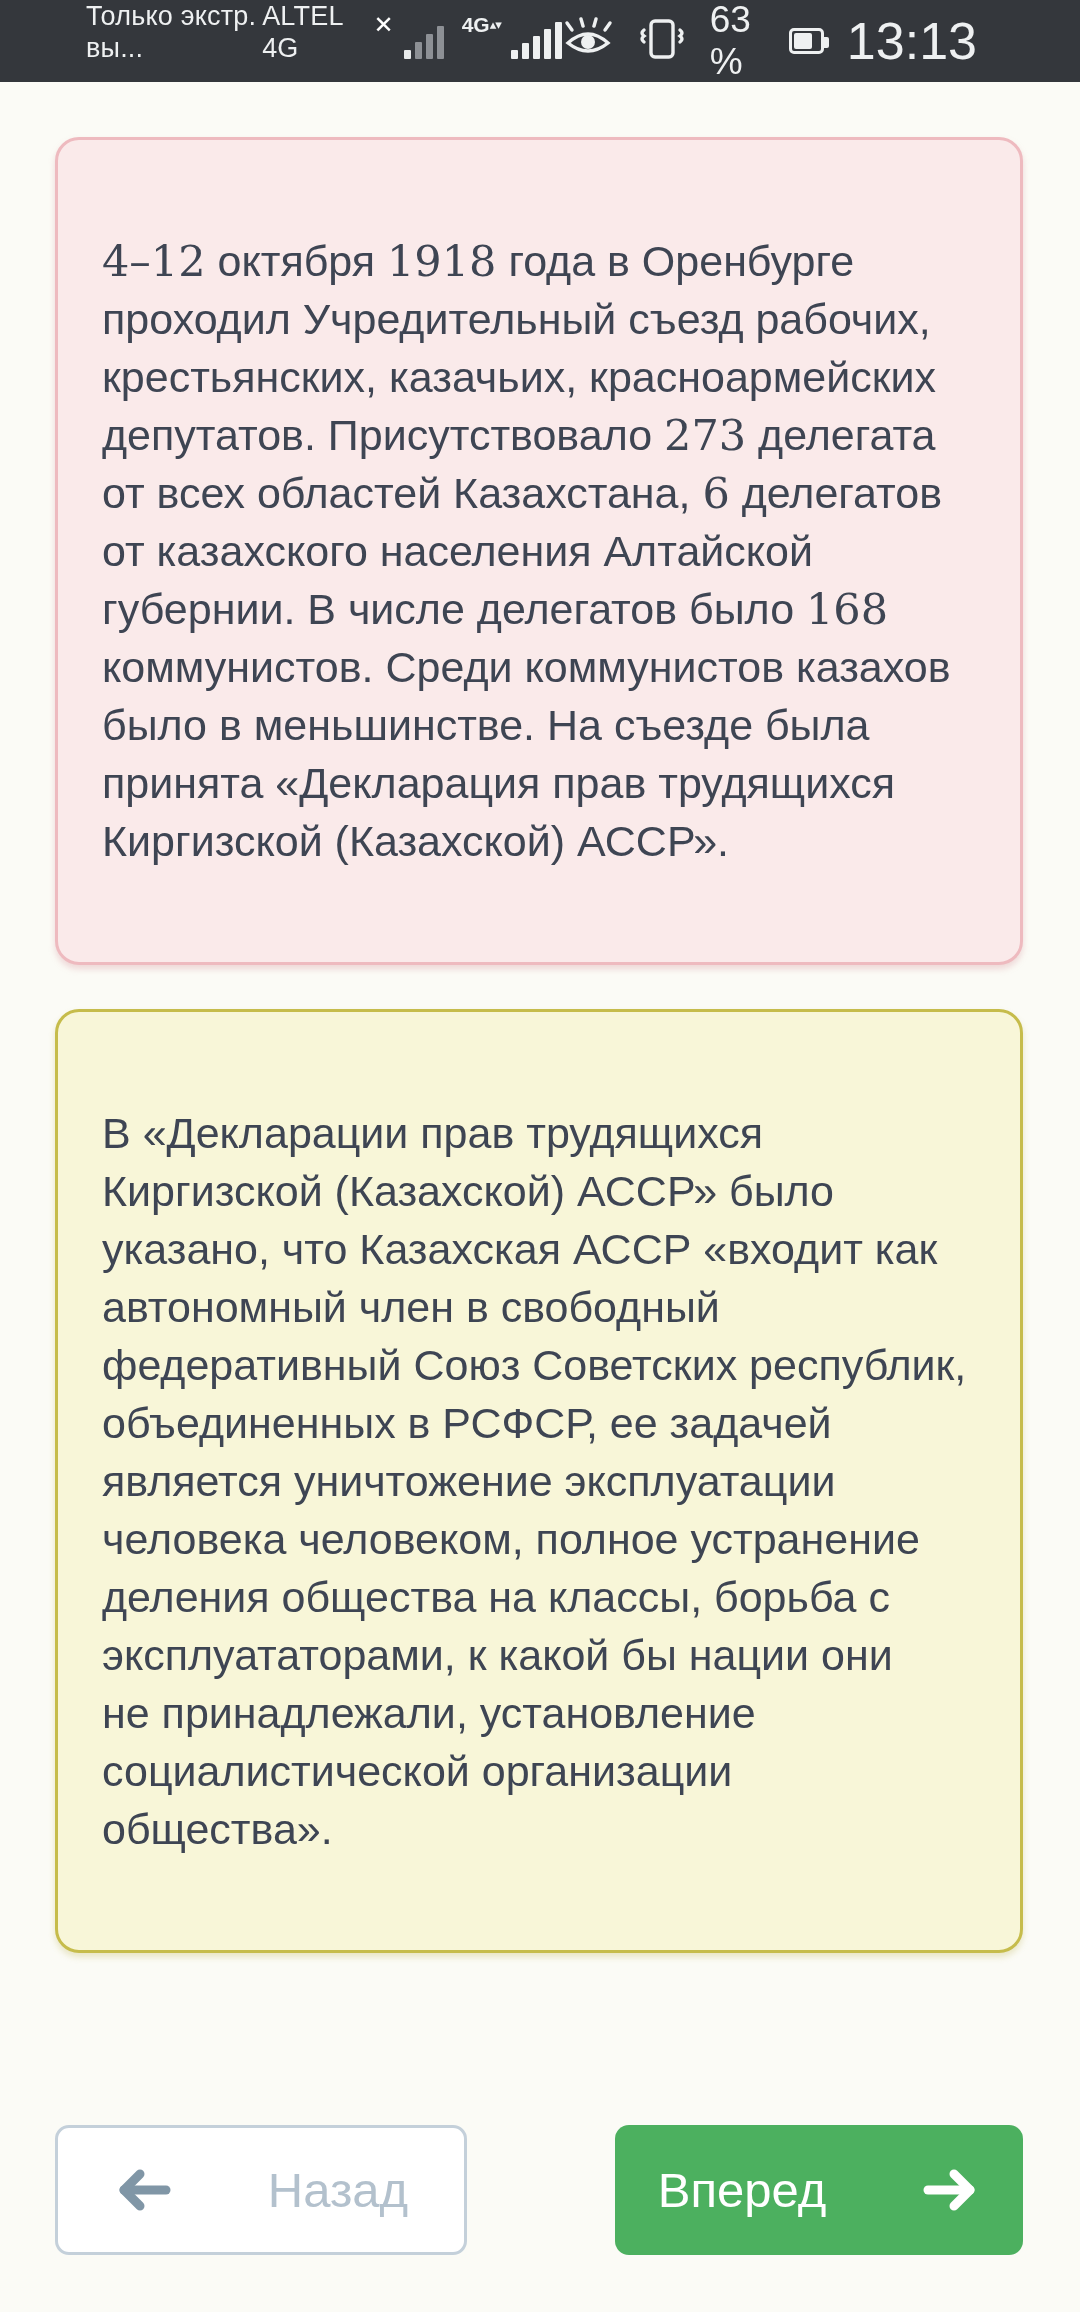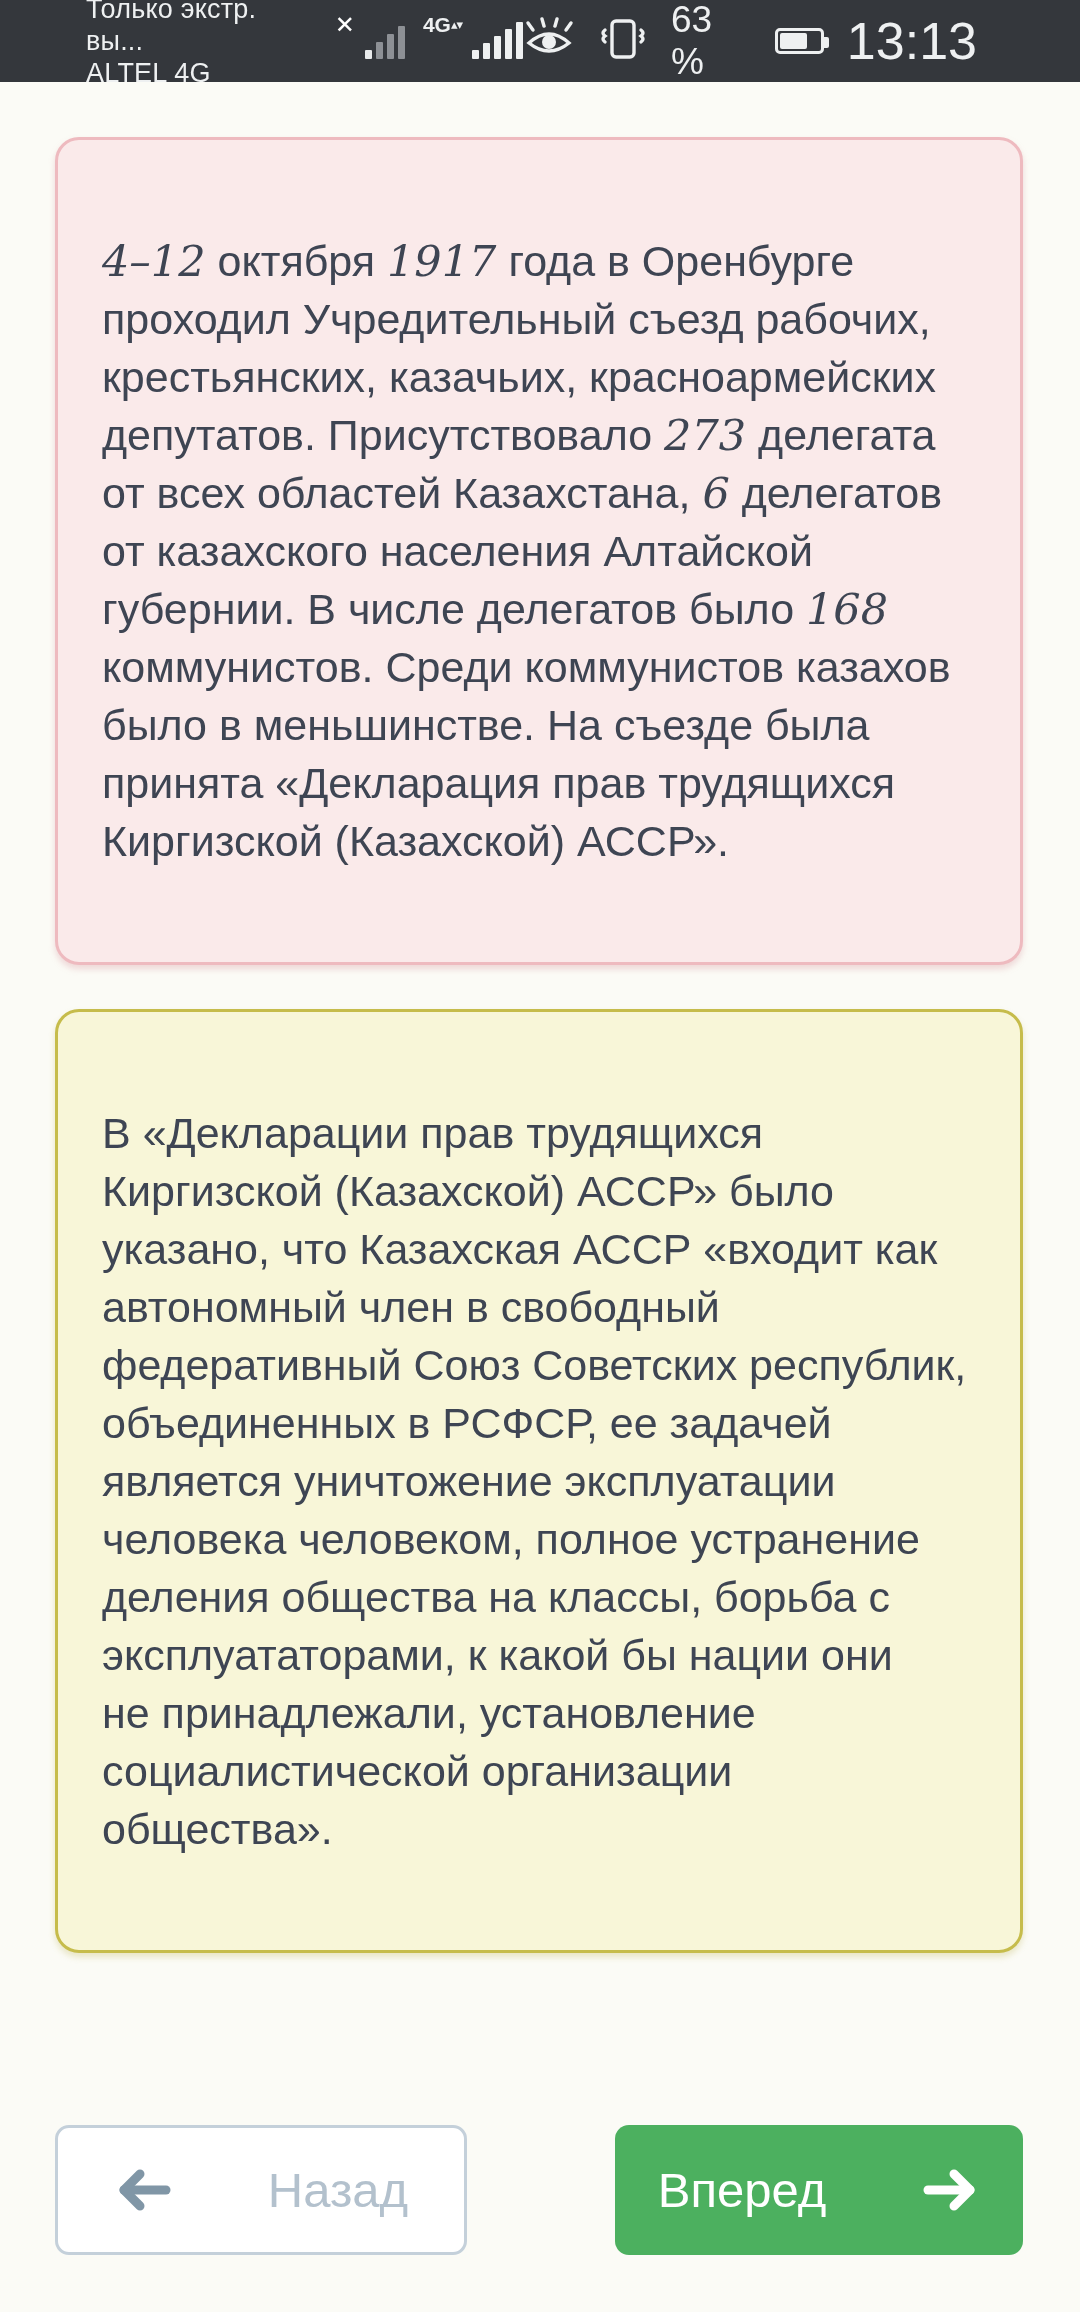--- a/index.html
+++ b/index.html
@@ -6,21 +6,21 @@
   html,body { width:1080px; }
   body { font-family:"Liberation Sans", sans-serif; background:#e9e9e9; }
   .screen { width:1080px; height:2312px; display:flex; flex-direction:column;
             background:var(--page_bg,#fbfbf6); overflow:hidden; }
 
   
   .status-bar { height:82px; flex:0 0 82px; background:var(--statusbar_bg,#34373c);
                 color:#eef0f1; display:flex; justify-content:space-between;
                 padding:0 103px 0 86px; }
   .sb-left { display:flex; align-items:center; gap:18px; }
-  .sb-carrier { display:flex; flex-direction:column; justify-content:center; height:82px; }
+  .sb-carrier { display:flex; flex-direction:row; justify-content:center; height:82px; }
   .sb-carrier span { font-size:27px; line-height:32px; letter-spacing:.2px; }
   .sig-group { display:flex; align-items:flex-end; gap:10px; height:60px; padding-bottom:12px; }
   .sb-x { font-size:24px; line-height:24px; align-self:flex-start; margin-top:2px; color:#fff; }
   .bars { display:flex; align-items:flex-end; gap:4px; }
   .bars i { display:block; width:7px; background:#8d9095; border-radius:1px; }
   .bars.dim i:nth-child(1){ height:9px; background:#e8eaeb; }
   .bars.dim i:nth-child(2){ height:17px; } .bars.dim i:nth-child(3){ height:25px; }
   .bars.dim i:nth-child(4){ height:33px; }
   .bars.full i { background:#eef0f1; }
   .bars.full i:nth-child(1){ height:9px; } .bars.full i:nth-child(2){ height:16px; }
@@ -43,21 +43,21 @@
   
   main { flex:1 1 auto; padding:0 57px 0 55px; }
   .card { border-radius:24px; padding:34px 44px; font-size:43px; line-height:58px;
           color:var(--text_dark,#3e4553); white-space:pre-line; }
   .card-fact { margin-top:55px; background:var(--pink_bg,#faeaea);
                border:3px solid var(--pink_border,#eebabf);
                box-shadow:0 4px 6px rgba(216,150,158,.35); }
   .card-explanation { margin-top:44px; background:var(--yellow_bg,#f8f6d8);
                border:3px solid var(--yellow_border,#c6bc4b);
                box-shadow:0 4px 6px rgba(190,180,80,.3); }
-  .num { font-family:"DejaVu Serif", serif;font-style:italic; }
+  .num { font-family:"DejaVu Serif", serif; }
 
   .divider { margin-top:56px; display:flex; align-items:center; gap:38px; }
   .divider .line { flex:1 1 auto; height:4px; background:var(--text_dark,#3e4553); }
   .divider-label { font-size:48px; color:var(--text_dark,#3e4553); }
 
   
   .button-row { margin-top:172px; display:flex; justify-content:space-between; align-items:center; }
   .btn { height:130px; border-radius:14px; display:flex; align-items:center;
          justify-content:center; gap:92px; font-family:"Liberation Sans",sans-serif;
          font-size:49px; cursor:pointer; }
@@ -126,21 +126,21 @@
       <span class="battery">
         <span class="fill"></span>
         <span class="nub"></span>
       </span>
       <span class="sb-time">13:13</span>
     </div>
   </header>
 
   <main>
     <section class="card card-fact">
-      <div><span class="num">4–12</span> октября <span class="num">1917</span> года в Оренбурге
+      <div><span class="num">4–12</span> октября <span class="num">1918</span> года в Оренбурге
 проходил Учредительный съезд рабочих,
 крестьянских, казачьих, красноармейских
 депутатов. Присутствовало <span class="num">273</span> делегата
 от всех областей Казахстана, <span class="num">6</span> делегатов
 от казахского населения Алтайской
 губернии. В числе делегатов было <span class="num">168</span>
 коммунистов. Среди коммунистов казахов
 было в меньшинстве. На съезде была
 принята «Декларация прав трудящихся
 Киргизской (Казахской) АССР».</div>

